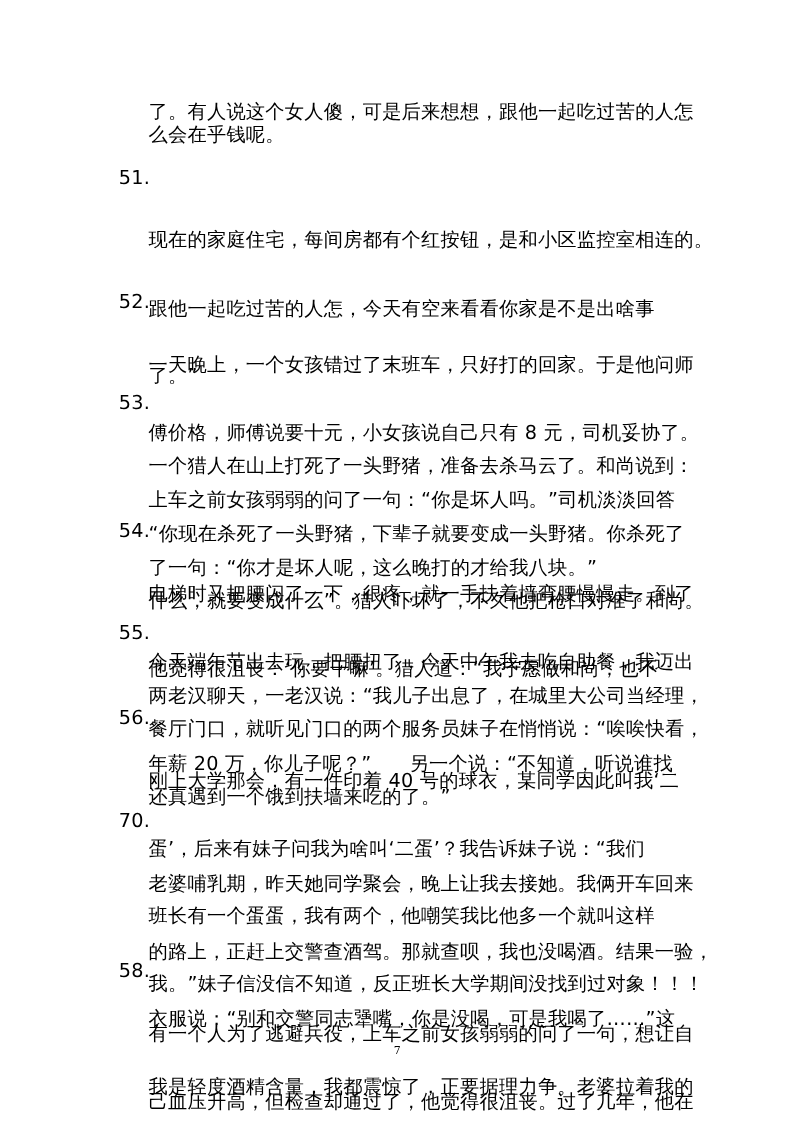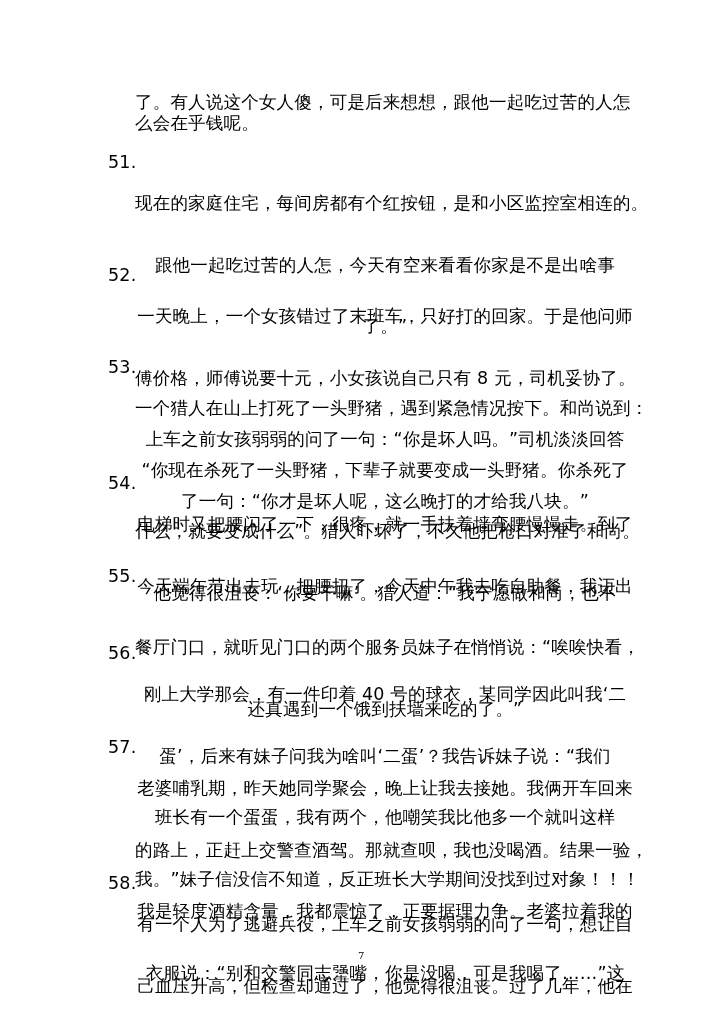--- a/index.html
+++ b/index.html
@@ -3,21 +3,21 @@
 <meta charset="utf-8">
 <style>
   html, body { margin: 0; padding: 0; background: #ffffff; }
   body { width: 724px; height: 1024px; position: relative; overflow: hidden;
          font-family: "DejaVu Sans", "Liberation Sans", sans-serif; color: #000; }
   .page { position: absolute; left: 0; top: 0; width: 724px; height: 770px; background: #fff; }
   .cont { position: absolute; left: 135px; top: 92px; width: 490px;
           font-size: 17.5px; line-height: 20.5px; letter-spacing: 0.2px; white-space: pre; }
   .item { position: absolute; left: 108px; width: 520px; font-size: 17.5px; line-height: 20.5px; letter-spacing: 0.2px; }
   .item .num { position: absolute; left: 0; top: 0; width: 28px; }
-  .item .body { position: absolute; left: 27px; top: 0; width: 500px; white-space: pre; text-align: center; }
+  .item .body { position: absolute; left: 27px; top: 16px; width: 500px; white-space: pre; }
   .pageno { position: absolute; left: 358px; top: 950px; font-family: "DejaVu Serif", serif; font-size: 10px; }
 </style>
 </head>
 <body>
 
 <div class="page">
 
   <div class="cont"><div>了。有人说这个女人傻，可是后来想想，跟他一起吃过苦的人怎</div><div>么会在乎钱呢。</div></div>
 
   <div class="item" style="top:152px">
@@ -35,60 +35,62 @@
       <div>一天晚上，一个女孩错过了末班车，只好打的回家。于是他问师</div>
       <div>傅价格，师傅说要十元，小女孩说自己只有 8 元，司机妥协了。</div>
       <div>上车之前女孩弱弱的问了一句：“你是坏人吗。”司机淡淡回答</div>
       <div>了一句：“你才是坏人呢，这么晚打的才给我八块。”</div>
     </div>
   </div>
 
   <div class="item" style="top:357px">
     <span class="num">53.</span>
     <div class="body">
-      <div>一个猎人在山上打死了一头野猪，遇到紧急情况按下。和尚说到：</div>
+      <div>一个猎人在山上打死了一头野猪，准备去杀马云了。和尚说到：</div>
       <div>“你现在杀死了一头野猪，下辈子就要变成一头野猪。你杀死了</div>
       <div>什么，就要变成什么”。猎人吓坏了，不久他把枪口对准了和尚。</div>
       <div>他觉得很沮丧：‘你要干嘛’。猎人道：“我宁愿做和尚，也不</div>
     </div>
   </div>
 
   <div class="item" style="top:473px">
     <span class="num">54.</span>
     <div class="body">
       <div>电梯时又把腰闪了一下，很疼，就一手扶着墙弯腰慢慢走。到了</div>
       <div>今天端午节出去玩，把腰扭了，今天中午我去吃自助餐，我迈出</div>
       <div>餐厅门口，就听见门口的两个服务员妹子在悄悄说：“唉唉快看，</div>
       <div>还真遇到一个饿到扶墙来吃的了。”</div>
     </div>
   </div>
 
   <div class="item" style="top:566px">
     <span class="num">55.</span>
     <div class="body">
+      <div>两老汉聊天，一老汉说：“我儿子出息了，在城里大公司当经理，</div>
+      <div>年薪 20 万，你儿子呢？”      另一个说：“不知道，听说谁找</div>
     </div>
   </div>
 
   <div class="item" style="top:643px">
     <span class="num">56.</span>
     <div class="body">
       <div>刚上大学那会，有一件印着 40 号的球衣，某同学因此叫我‘二</div>
       <div>蛋’，后来有妹子问我为啥叫‘二蛋’？我告诉妹子说：“我们</div>
       <div>班长有一个蛋蛋，我有两个，他嘲笑我比他多一个就叫这样</div>
       <div>我。”妹子信没信不知道，反正班长大学期间没找到过对象！！！</div>
     </div>
   </div>
 
   <div class="item" style="top:737px">
-    <span class="num">57.</span>
+    <span class="num">70.</span>
     <div class="body">
       <div>老婆哺乳期，昨天她同学聚会，晚上让我去接她。我俩开车回来</div>
       <div>的路上，正赶上交警查酒驾。那就查呗，我也没喝酒。结果一验，</div>
+      <div>衣服说：“别和交警同志犟嘴，你是没喝，可是我喝了……”这</div>
       <div>我是轻度酒精含量，我都震惊了，正要据理力争。老婆拉着我的</div>
-      <div>衣服说：“别和交警同志犟嘴，你是没喝，可是我喝了……”这</div>
       
       
     </div>
   </div>
 
   <div class="item" style="top:873px">
     <span class="num">58.</span>
     <div class="body">
       <div>有一个人为了逃避兵役，上车之前女孩弱弱的问了一句，想让自</div>
       <div>己血压升高，但检查却通过了，他觉得很沮丧。过了几年，他在</div>

